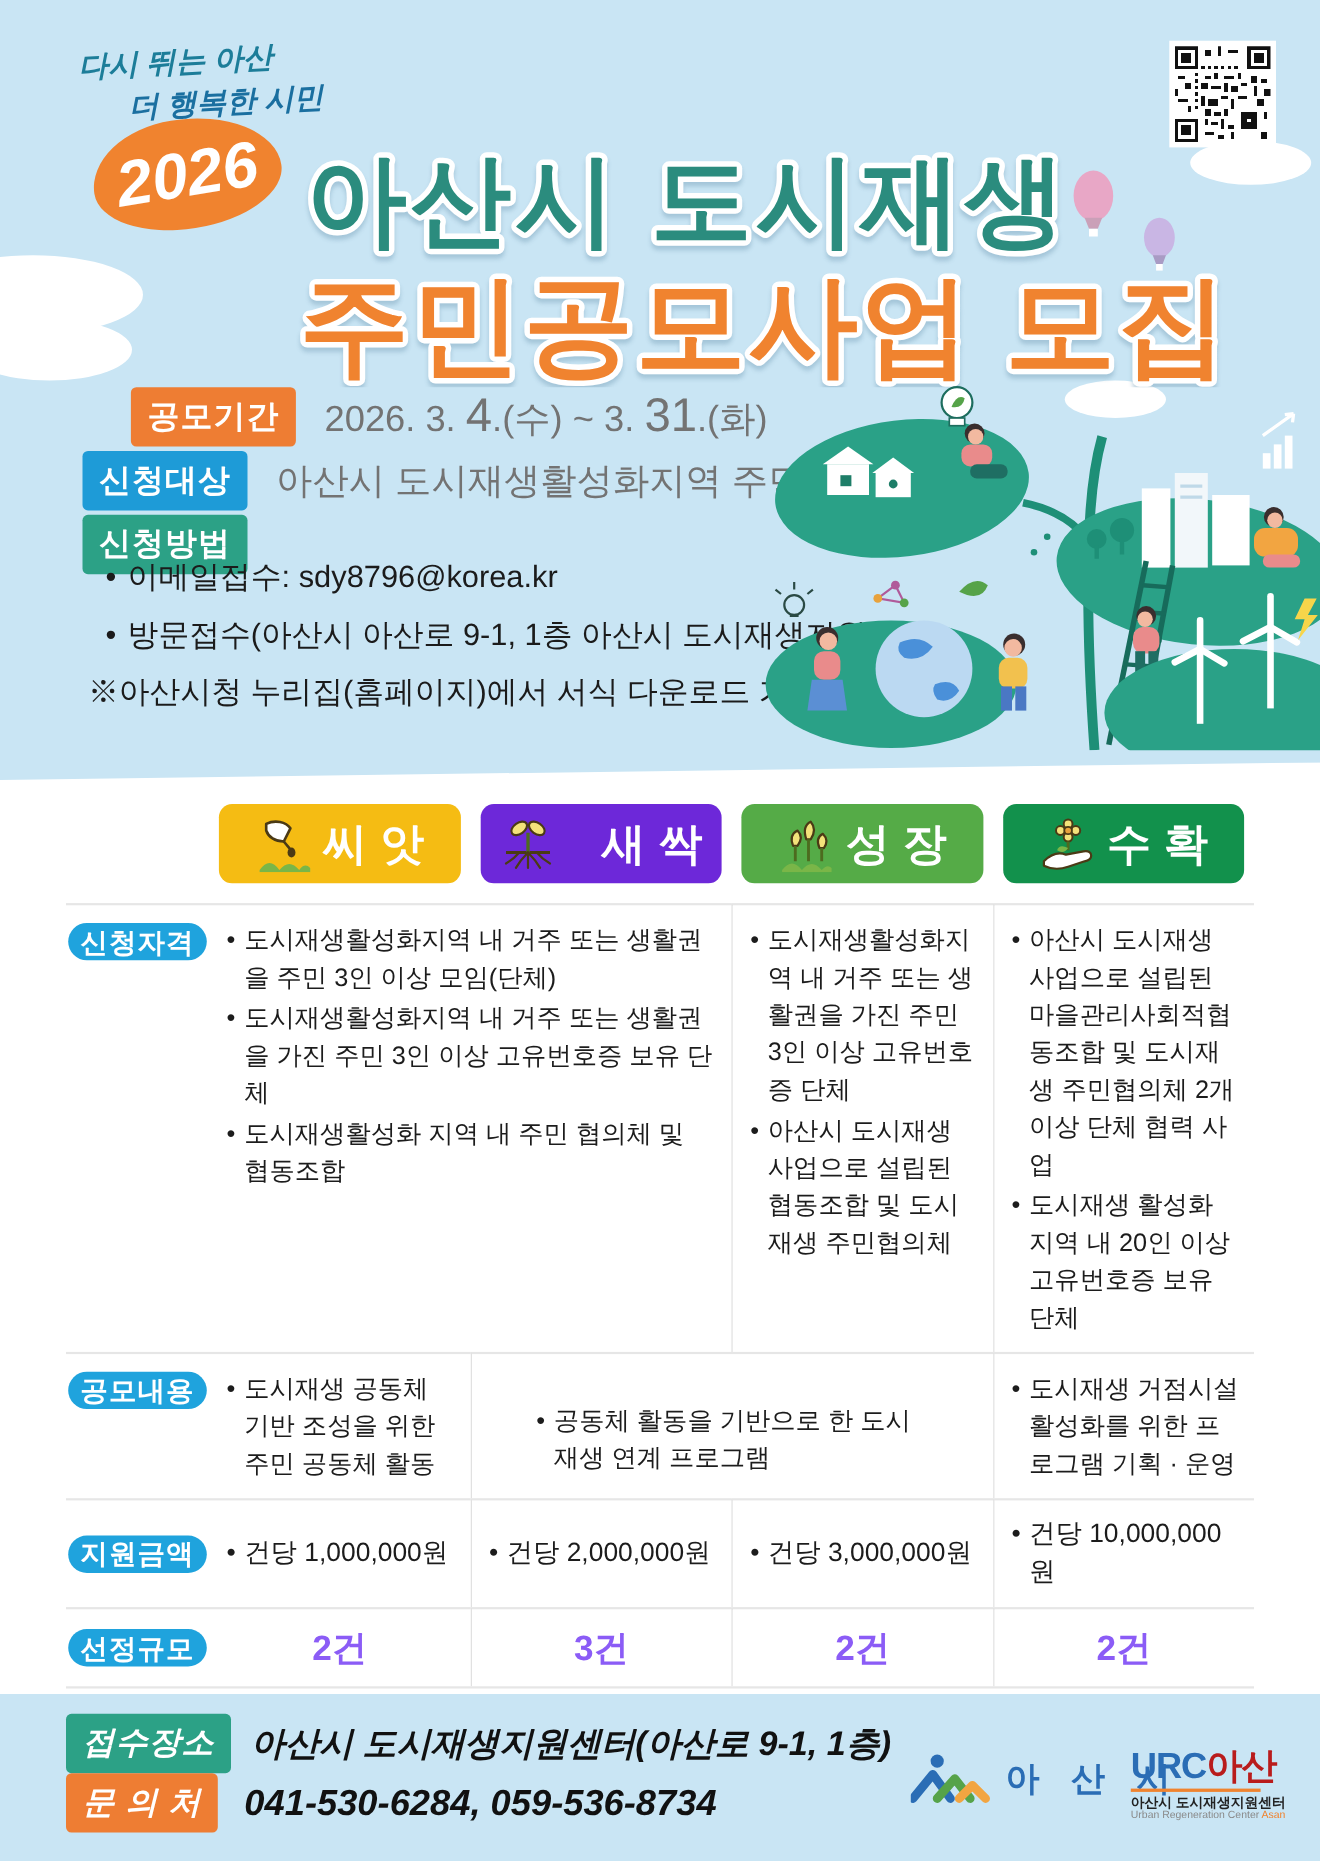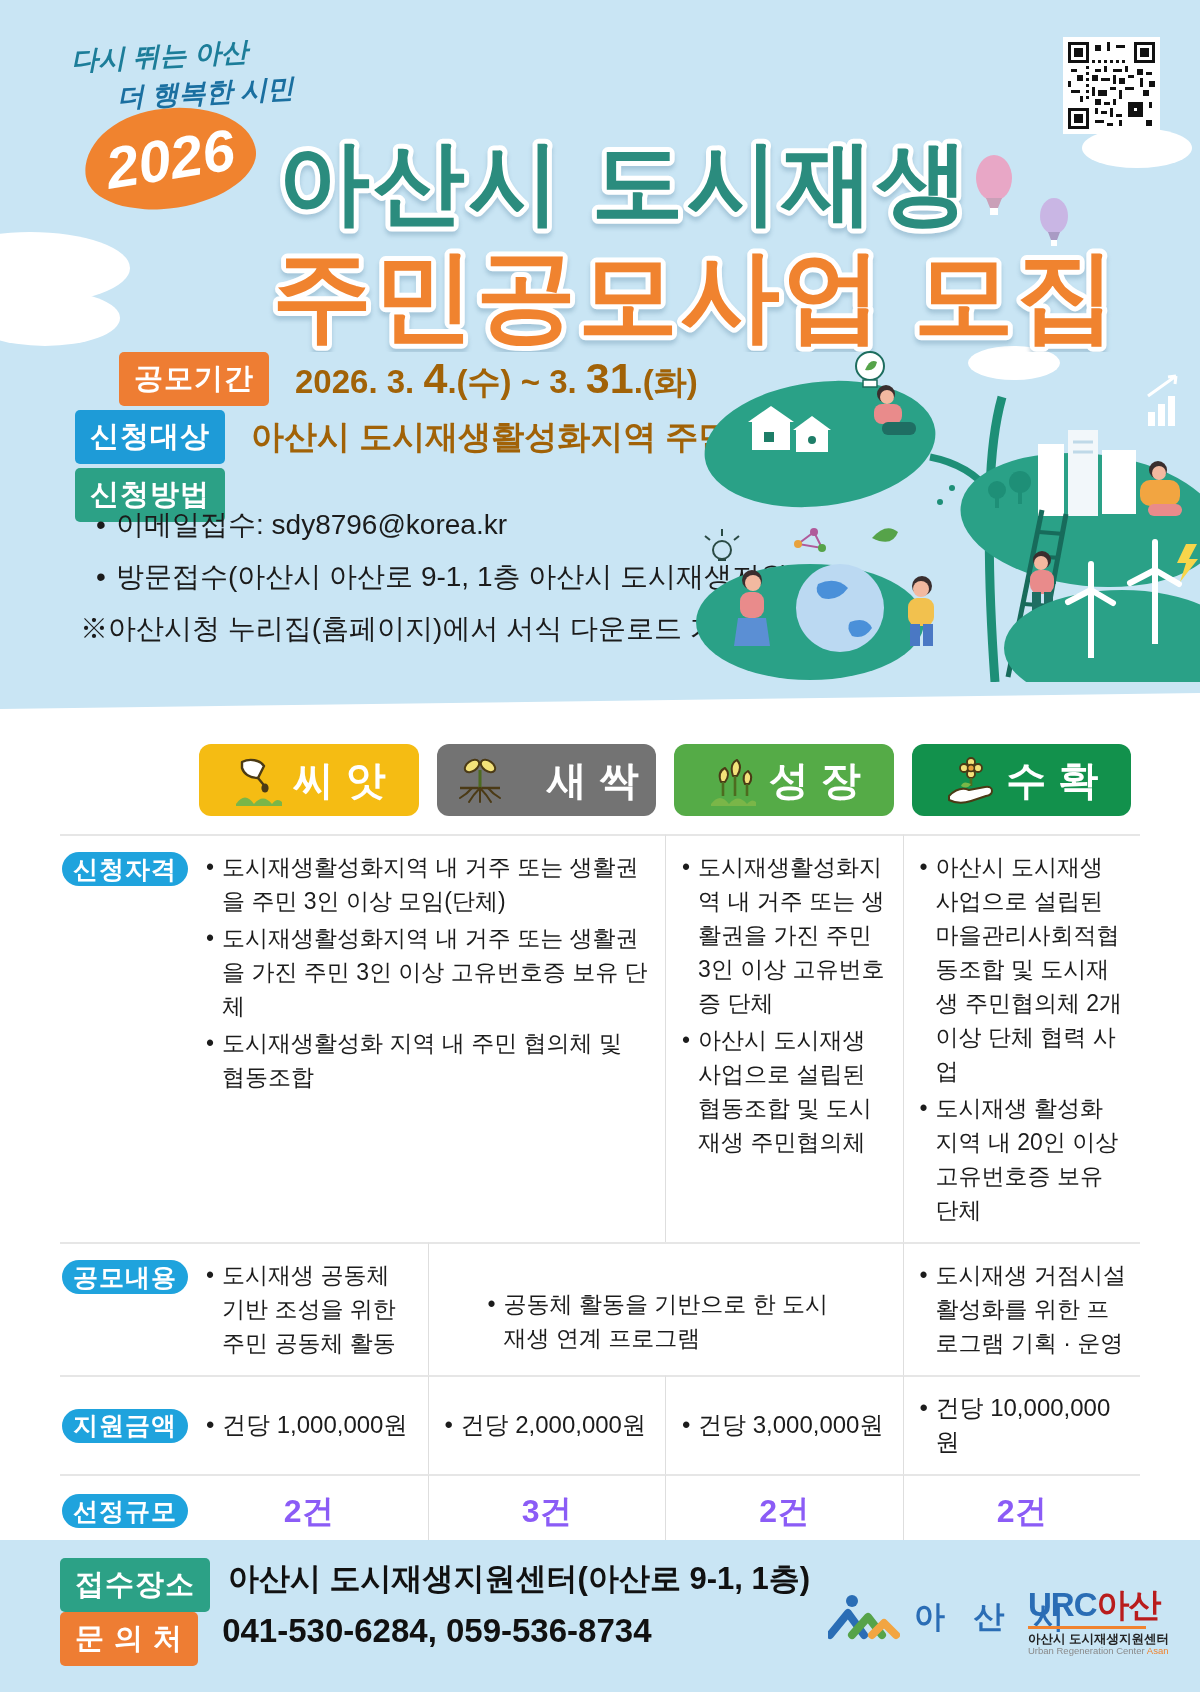--- a/index.html
+++ b/index.html
@@ -26,54 +26,54 @@
   .title-svg text { font-family:"Liberation Sans", sans-serif; font-weight:bold; paint-order:stroke; stroke:#fff;
                     stroke-linejoin:round; filter:drop-shadow(0 4px 2px rgba(120,160,185,.45)); }
 
   
   .info-row { position:absolute; left:75px; display:flex; align-items:center; gap:26px; }
   .badge { display:inline-flex; align-items:center; justify-content:center; padding:7px 15px;
            color:#fff; font-size:29px; font-weight:bold; border-radius:5px; letter-spacing:1px; }
   .b-orange { background:#EE7D33; }
   .b-blue   { background:#1E9BD7; }
   .b-green  { background:#2CA186; }
-  .info-val { font-size:33px; font-weight:bold; color:#a16207; }
+  .info-val { font-size:33px; font-weight:normal; color:#737373; }
   .date-big { font-size:43px; }
   .apply-list { position:absolute; left:94px; top:504px; font-size:28px; color:#1b1b1b; line-height:1.5; font-weight:500; }
   .apply-list .itm { margin-bottom:10px; padding-left:22px; position:relative; }
   .apply-list .itm::before { content:"•"; position:absolute; left:2px; }
   .apply-list .note { margin-left:-14px; margin-top:4px; }
 
   .hero { position:absolute; left:690px; top:292px; }
 
   
   .panel { position:absolute; left:0; top:693px; width:1200px; height:847px; background:#fff;
            clip-path:polygon(0 16px, 100% 0, 100% 100%, 0 100%); }
   .grid { position:relative; margin:34px 60px 0 60px; display:grid;
           grid-template-columns:130px 1fr 1fr 1fr 1fr; }
-  .stage-badge { height:72px; margin:17px 9px 18px 9px; border-radius:12px; display:flex; align-items:center;
+  .stage-badge { height:72px; margin:4px 9px 18px 9px; border-radius:12px; display:flex; align-items:center;
                  justify-content:center; gap:10px; color:#fff; font-size:40px; font-weight:bold; }
   .stage-badge span { letter-spacing:12px; margin-right:-12px; }
   .h-line { border-top:2.5px solid #E6E6E6; }
   .v-line { border-left:1.5px solid #DEDEDE; }
   .cell { padding:14px 14px 12px 14px; }
   .c-body { font-size:23px; line-height:34px; color:#1c1c1c; font-weight:500; }
   .blist { list-style:none; margin:0; padding:0; }
   .blist li { position:relative; padding-left:18px; margin-bottom:3px; }
   .blist li::before { content:"•"; position:absolute; left:2px; }
   .lbl-cell { display:flex; justify-content:flex-start; padding:0 0 0 2px; }
   .lbl-top { align-items:flex-start; padding-top:16px; }
   .lbl-mid { align-items:center; }
   .pill { width:126px; height:34px; border-radius:23px; background:#1FA3DD; color:#fff; display:flex;
           align-items:center; justify-content:center; font-size:25px; font-weight:bold; letter-spacing:1px; }
   .center-cell { display:flex; align-items:center; justify-content:center; font-size:32px; font-weight:700; color:#8b5cf6; }
   .amount { font-size:24px; }
 
   
-  .foot-row { position:absolute; left:60px; display:flex; align-items:flex-start; gap:18px; }
+  .foot-row { position:absolute; left:60px; display:flex; align-items:center; gap:18px;font-style:italic; }
   .foot-val { font-size:31px; font-weight:bold; color:#111; }
   .asan-logo { position:absolute; left:828px; top:1593px; display:flex; align-items:center; gap:14px; }
   .asan-logo .txt { color:#2A6DB5; font-size:31px; font-weight:bold; letter-spacing:10px; }
   .urc-logo { position:absolute; left:1028px; top:1586px; width:150px; line-height:1.15; }
   .urc-main { font-size:33px; font-weight:bold; color:#2A6DB5; letter-spacing:-1px; }
   .urc-main .kr { color:#b91c1c; }
   .urc-sub1 { font-size:12.5px; font-weight:bold; color:#222; margin-top:3px; }
   .urc-sub2 { font-size:9.5px; color:#8a8a8a; }
   .urc-sub2 .a { color:#F0832F; }
 </style>
@@ -303,21 +303,21 @@
         <svg width="52" height="52" viewBox="0 0 52 52">
           <g stroke="#4b3a15" stroke-width="2.4" fill="#fff" stroke-linejoin="round" stroke-linecap="round">
             <path d="M10 8 C18 4 28 6 32 12 L26 24 C18 24 12 20 10 14 Z"></path>
             <path d="M26 24 l5 6"></path>
           </g>
           <ellipse cx="33" cy="34" rx="3.6" ry="4.6" fill="#4b3a15"></ellipse>
           <path d="M4 50 q9 -13 18 0 q9 -11 18 0 q5 -7 10 -2 l0 4 l-46 0 Z" fill="#7ab648"></path>
         </svg>
         <span>씨앗</span>
       </div>
-      <div class="stage-badge" style="background: #737373; gap: 41px;">
+      <div class="stage-badge" style="background: #6d28d9; gap: 41px;">
         <svg width="52" height="52" viewBox="0 0 52 52">
           <line x1="6" y1="34" x2="46" y2="34" stroke="#4b3a15" stroke-width="2.6"></line>
           <path d="M26 34 V16" stroke="#4d6b1f" stroke-width="3"></path>
           <ellipse cx="18" cy="12" rx="8" ry="5" fill="#F3E27A" stroke="#4b3a15" stroke-width="2" transform="rotate(-35 18 12)"></ellipse>
           <ellipse cx="34" cy="12" rx="8" ry="5" fill="#F3E27A" stroke="#4b3a15" stroke-width="2" transform="rotate(35 34 12)"></ellipse>
           <g stroke="#4b3a15" stroke-width="2" fill="none" stroke-linecap="round">
             <path d="M26 34 q-7 7 -11 14"></path>
               <path d="M26 34 q7 7 11 14"></path>
               <path d="M26 34 v14"></path>
             <path d="M18 34 q-5 6 -12 10"></path>

